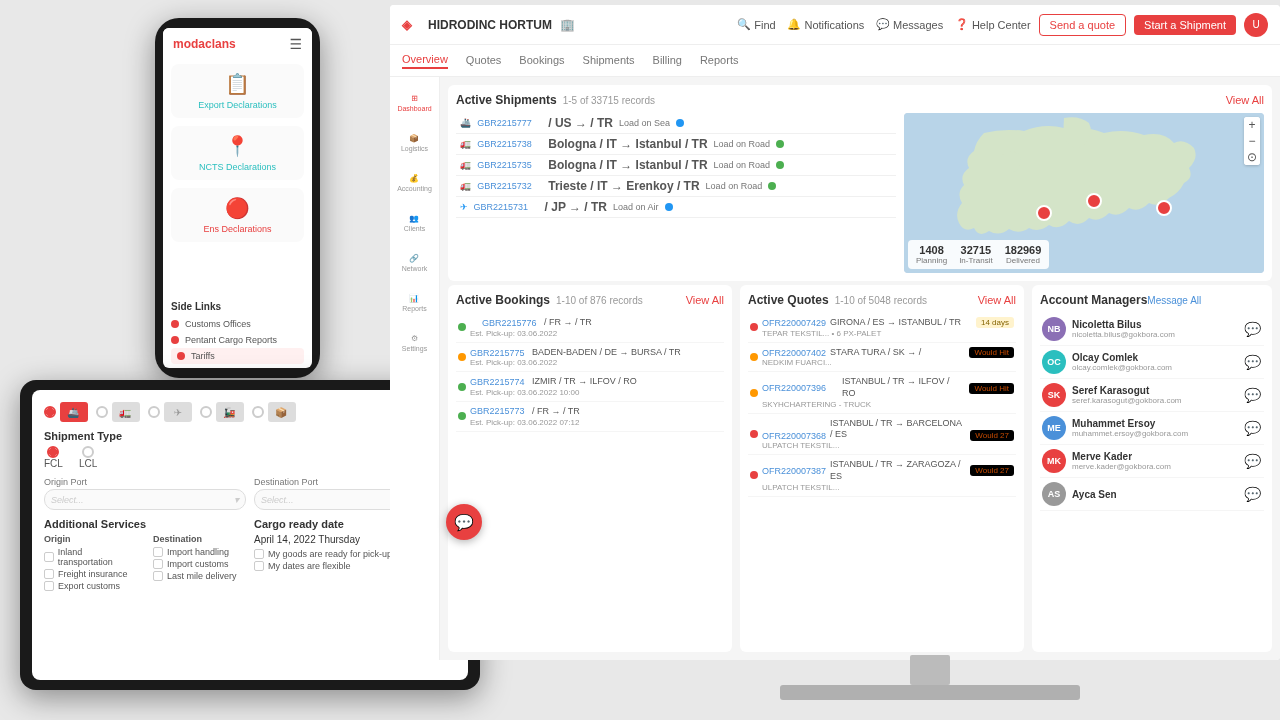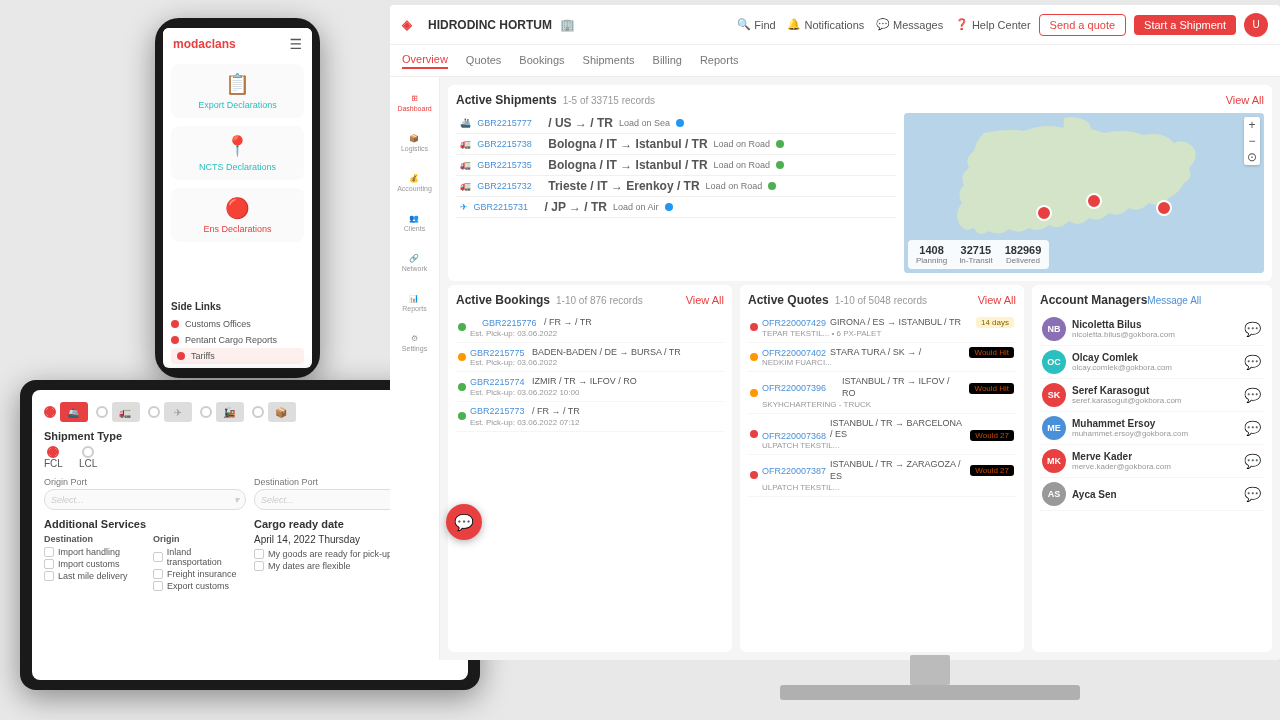--- a/index.html
+++ b/index.html
@@ -674,47 +674,47 @@
           <span style="color:#ccc;">▾</span>
         </div>
       </div>
     </div>
 
     <div class="form-row">
       <div style="flex:1;">
         <div class="form-section-title">Additional Services</div>
         <div class="additional-services">
           <div class="services-col">
+            <div class="services-col-title">Origin</div>
+            <div class="checkbox-item">
+              <div class="checkbox-box"></div>
+              <span>Inland transportation</span>
+            </div>
+            <div class="checkbox-item">
+              <div class="checkbox-box"></div>
+              <span>Freight insurance</span>
+            </div>
+            <div class="checkbox-item">
+              <div class="checkbox-box"></div>
+              <span>Export customs</span>
+            </div>
+          </div>
+          <div class="services-col">
             <div class="services-col-title">Destination</div>
             <div class="checkbox-item">
               <div class="checkbox-box"></div>
               <span>Import handling</span>
             </div>
             <div class="checkbox-item">
               <div class="checkbox-box"></div>
               <span>Import customs</span>
             </div>
             <div class="checkbox-item">
               <div class="checkbox-box"></div>
               <span>Last mile delivery</span>
-            </div>
-          </div>
-          <div class="services-col">
-            <div class="services-col-title">Origin</div>
-            <div class="checkbox-item">
-              <div class="checkbox-box"></div>
-              <span>Inland transportation</span>
-            </div>
-            <div class="checkbox-item">
-              <div class="checkbox-box"></div>
-              <span>Freight insurance</span>
-            </div>
-            <div class="checkbox-item">
-              <div class="checkbox-box"></div>
-              <span>Export customs</span>
             </div>
           </div>
         </div>
       </div>
       <div class="cargo-date-section">
         <div class="form-section-title">Cargo ready date</div>
         <div class="date-value">April 14, 2022 Thursday</div>
         <div class="date-option">
           <div class="checkbox-box"></div>
           <span>My goods are ready for pick-up</span>

